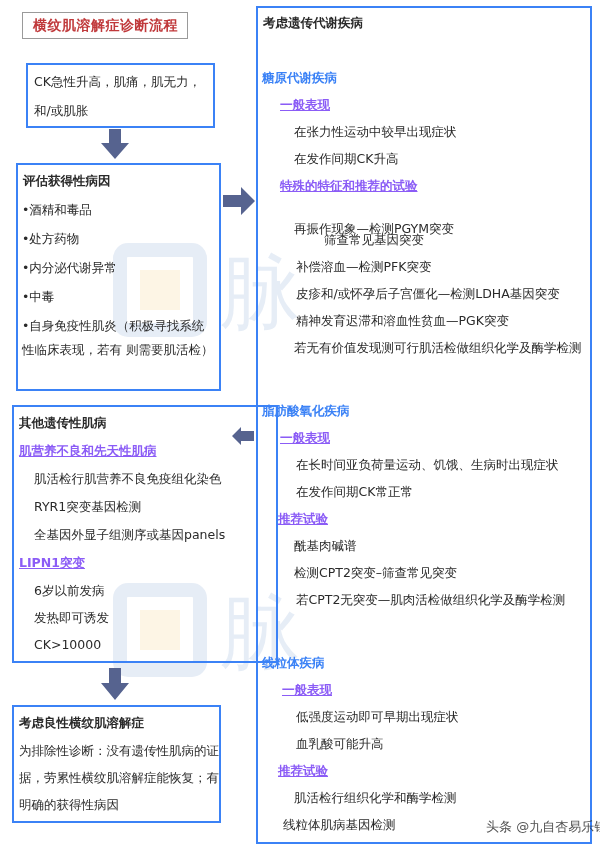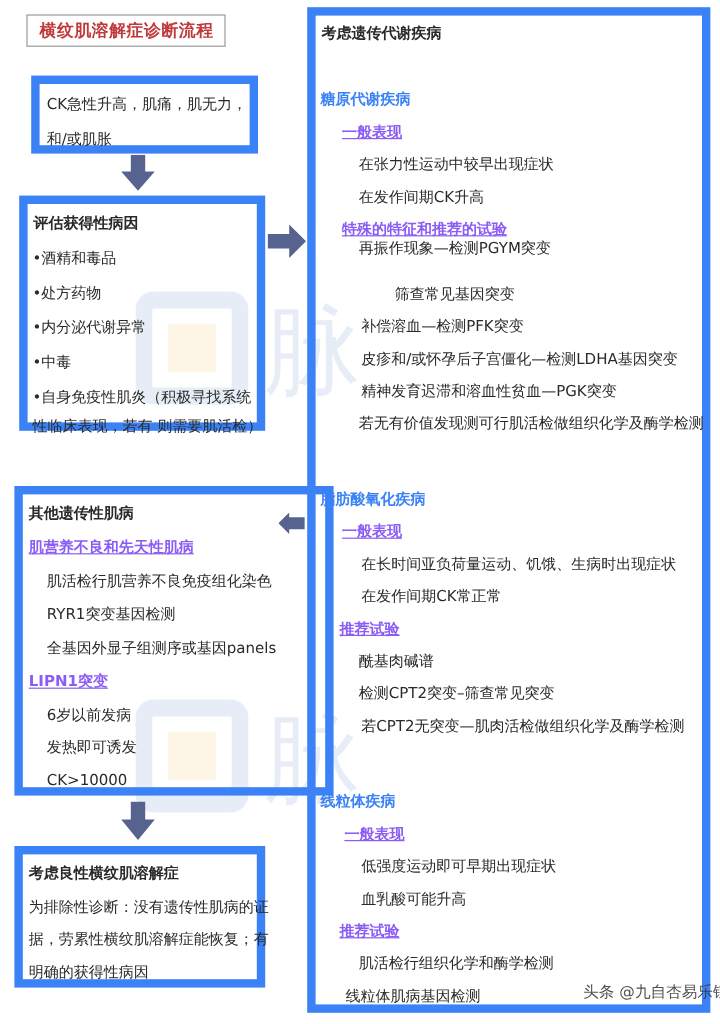--- a/index.html
+++ b/index.html
@@ -1,18 +1,18 @@
 <!DOCTYPE html>
 <html><head>
   <meta charset="utf-8">
   <style>
     * { box-sizing: border-box; margin: 0; padding: 0; }
     html, body { width: 600px; height: 853px; background: #ffffff; overflow: hidden; }
     body { position: relative; font-family: "DejaVu Sans", sans-serif; color: #222; }
-    .box { position: absolute; border: 7px solid #3b82f6; background: transparent; }
+    .box { position: absolute; border: 2px solid #3b82f6; background: transparent; }
     .title-box { left: 22px; top: 12px; width: 166px; height: 27px; border: 1px solid #9a9a9a; }
     .title-text { position: absolute; left: 10px; top: 4px; font-size: 14px; font-weight: bold; color: #c0393b; white-space: nowrap; letter-spacing: 0.5px; }
     .red-head { color: #c0393b; font-weight: bold; font-size: 13px; white-space: nowrap; }
     .line { position: absolute; font-size: 12.5px; color: #2a2a2a; white-space: nowrap; }
     .bold { font-weight: bold; color: #3b82f6; }
     .ul { text-decoration: underline; font-weight: bold; color: #8b5cf6; }
     .arrow { position: absolute; }
     .watermark { position: absolute; opacity: 0.12; pointer-events: none; }
     .footer { position: absolute; left: 486px; top: 818px; font-size: 13px; color: #333; white-space: nowrap; opacity: 0.85; }
   </style>
@@ -40,21 +40,21 @@
 
 <div class="box" style="left:26px; top:63px; width:189px; height:65px;">
   <div class="line" style="left:6px; top:9px;">CK急性升高，肌痛，肌无力，</div>
   <div class="line" style="left:6px; top:38px;">和/或肌胀</div>
 </div>
 
 <svg class="arrow" style="left:101px; top:129px;" width="28" height="30">
     <polygon points="8,0 20,0 20,14 28,14 14,30 0,14 8,14" fill="#56638f"></polygon>
   </svg>
 
-<div class="box" style="left:16px; top:163px; width:205px; height:196px;">
+<div class="box" style="left:16px; top:163px; width:205px; height:228px;">
   <div class="red-head line" style="left:5px; top:8px;">评估获得性病因</div>
   <div class="line" style="left:4px; top:37px;">•酒精和毒品</div>
   <div class="line" style="left:4px; top:66px;">•处方药物</div>
   <div class="line" style="left:4px; top:95px;">•内分泌代谢异常</div>
   <div class="line" style="left:4px; top:124px;">•中毒</div>
   <div class="line" style="left:4px; top:153px;">•自身免疫性肌炎（积极寻找系统</div>
   <div class="line" style="left:4px; top:177px;">  性临床表现，若有 则需要肌活检）</div>
 </div>
 
 <svg class="arrow" style="left:223px; top:187px;" width="32" height="28">
@@ -89,21 +89,21 @@
 </div>
 
 <div class="box" style="left:256px; top:6px; width:336px; height:838px;">
   <div class="red-head line" style="left:5px; top:7px;">考虑遗传代谢疾病</div>
 
   <div class="line bold" style="left:4px; top:62px;">糖原代谢疾病</div>
   <div class="line ul" style="left:22px; top:89px;">一般表现</div>
   <div class="line" style="left:36px; top:116px;">在张力性运动中较早出现症状</div>
   <div class="line" style="left:36px; top:143px;">在发作间期CK升高</div>
   <div class="line ul" style="left:22px; top:170px;">特殊的特征和推荐的试验</div>
-  <div class="line" style="left:36px; top:186px;">再振作现象—检测PGYM突变</div>
+  <div class="line" style="left:36px; top:213px;">再振作现象—检测PGYM突变</div>
   <div class="line" style="left:66px; top:224px;">筛查常见基因突变</div>
   <div class="line" style="left:38px; top:251px;">补偿溶血—检测PFK突变</div>
   <div class="line" style="left:38px; top:278px;">皮疹和/或怀孕后子宫僵化—检测LDHA基因突变</div>
   <div class="line" style="left:38px; top:305px;">精神发育迟滞和溶血性贫血—PGK突变</div>
   <div class="line" style="left:36px; top:332px;">若无有价值发现测可行肌活检做组织化学及酶学检测</div>
 
   <div class="line bold" style="left:4px; top:395px;">脂肪酸氧化疾病</div>
   <div class="line ul" style="left:22px; top:422px;">一般表现</div>
   <div class="line" style="left:38px; top:449px;">在长时间亚负荷量运动、饥饿、生病时出现症状</div>
   <div class="line" style="left:38px; top:476px;">在发作间期CK常正常</div>

